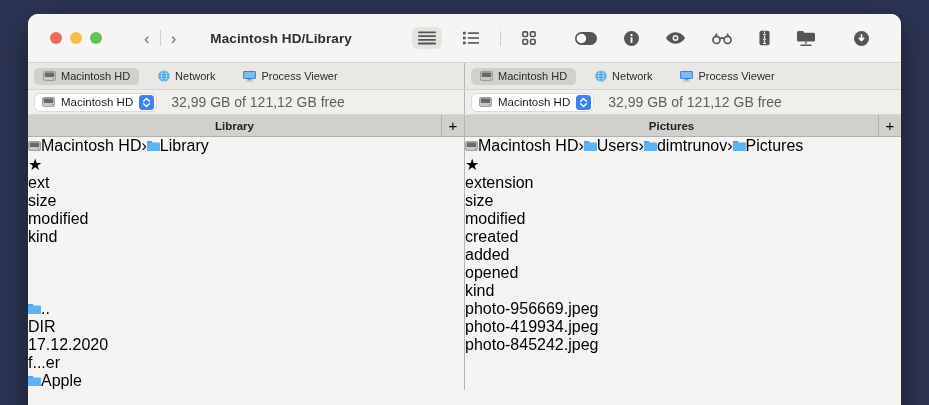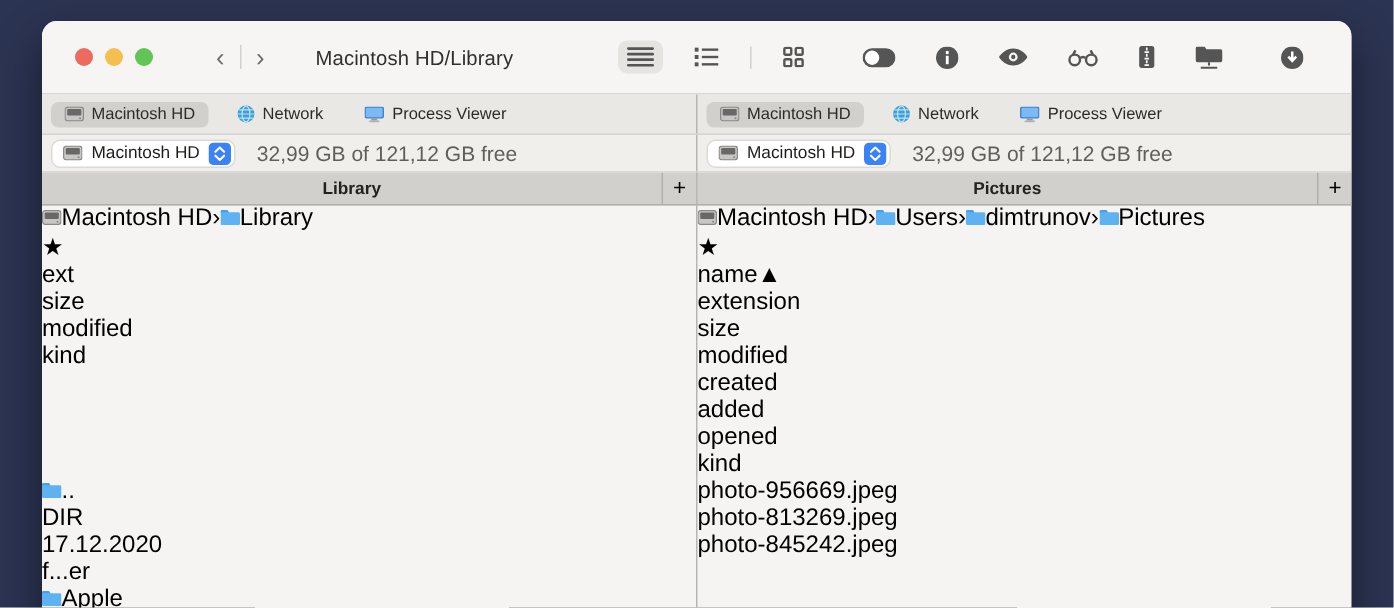--- a/index.html
+++ b/index.html
@@ -9,21 +9,21 @@
           border-radius:10px 10px 0 0;overflow:hidden;display:flex;flex-direction:column;
           box-shadow:0 12px 30px rgba(0,0,0,.45)}
   
   .titlebar{height:48px;flex:0 0 48px;display:flex;align-items:center;background:#f6f5f3;border-bottom:1px solid #d9d7d5}
   .lights{display:flex;gap:8px;margin-left:22px}
   .light{width:12px;height:12px;border-radius:50%}
   .l-red{background:#ed6a5e}.l-yellow{background:#f5bf4f}.l-green{background:#61c454}
   .navbtns{display:flex;align-items:center;margin-left:32px;color:#6e6d6b}
   .navbtn{font-size:17px;line-height:1;padding:0 10px;cursor:default}
   .navdiv{width:1px;height:16px;background:#d2d0ce}
-  .wtitle{margin-left:24px;font-size:13.5px;font-weight:normal;color:#302f2e;letter-spacing:.1px}
+  .wtitle{margin-left:24px;font-size:13.5px;font-weight:bold;color:#302f2e;letter-spacing:.1px}
   .tools{margin-left:auto;margin-right:26px;display:flex;align-items:center;gap:15px;color:#555}
   .tool{display:flex;align-items:center;justify-content:center;padding:4px 6px;border-radius:6px}
   .tool.sel{background:#e6e4e1}
   .tooldiv{width:1px;height:15px;background:#d2d0ce}
   .gap-l{margin-left:12px}
   
   .tworow{display:flex;flex:0 0 auto}
   .half{width:436px;overflow:hidden;position:relative}
   .half.left{border-right:1px solid #b7b5b3}
   .tabsrow{height:26px;background:#eae8e5;border-bottom:1px solid #d5d3d1}
@@ -362,21 +362,20 @@
     <div class="half left">
       <div class="lcols">
         <div class="lc lc-ext">ext</div>
         <div class="lc lc-size">size</div>
         <div class="lc lc-mod">modified</div>
         <div class="lc lc-kind">kind</div>
       </div>
     </div>
     <div class="half">
       <div class="rcols">
-        <div class="rc rc-pill"><span>name</span><span class="rsort">▲</span></div>
         <div class="rc rc-ext">extension</div>
         <div class="rc rc-size">size</div>
         <div class="rc rc-mod">modified</div>
         <div class="rc rc-cre">created</div>
         <div class="rc rc-add">added</div>
         <div class="rc rc-open">opened</div>
         <div class="rc rc-kind">kind</div>
       </div>
     </div>
   </div>
@@ -414,21 +413,21 @@
           <div class="gitem">
             <div class="thumb">
               <div class="thumb-img" style="background: radial-gradient(circle at 30% 38%, rgb(84, 112, 60) 0px, rgb(84, 112, 60) 2px, rgba(0, 0, 0, 0) 3px), radial-gradient(circle at 50% 34%, rgb(84, 112, 60) 0px, rgb(84, 112, 60) 2.5px, rgba(0, 0, 0, 0) 3.5px), radial-gradient(circle at 70% 38%, rgb(84, 112, 60) 0px, rgb(84, 112, 60) 2px, rgba(0, 0, 0, 0) 3px), linear-gradient(rgb(241, 240, 236) 0px, rgb(241, 240, 236) 50%, rgb(231, 229, 224) 50%, rgb(231, 229, 224) 72%, rgb(241, 240, 236) 72%);"></div>
             </div>
             <div class="glabel">photo-956669.jpeg</div>
           </div>
           <div class="gitem">
             <div class="thumb">
               <div class="thumb-img" style="background: radial-gradient(circle at 32% 42%, rgba(255, 255, 255, 0.8) 0px, rgba(255, 255, 255, 0.8) 1px, rgba(0, 0, 0, 0) 2px), radial-gradient(circle at 58% 30%, rgba(190, 170, 255, 0.6) 0px, rgba(190, 170, 255, 0.6) 1px, rgba(0, 0, 0, 0) 2px), radial-gradient(circle at 74% 58%, rgba(255, 255, 255, 0.5) 0px, rgba(255, 255, 255, 0.5) 1px, rgba(0, 0, 0, 0) 2px), linear-gradient(120deg, rgb(13, 6, 18) 0%, rgb(38, 20, 51) 50%, rgb(13, 6, 20) 100%);"></div>
             </div>
-            <div class="glabel">photo-813269.jpeg</div>
+            <div class="glabel">photo-419934.jpeg</div>
           </div>
           <div class="gitem">
             <div class="thumb">
               <div class="thumb-img" style="background: linear-gradient(rgb(23, 137, 156), rgb(23, 137, 156)) 30% 100% / 20% 72% no-repeat, linear-gradient(rgb(208, 106, 62), rgb(208, 106, 62)) 68% 100% / 17% 64% no-repeat, rgb(43, 176, 182);"></div>
             </div>
             <div class="glabel">photo-845242.jpeg</div>
           </div>
         </div>
     </div>
   </div>

